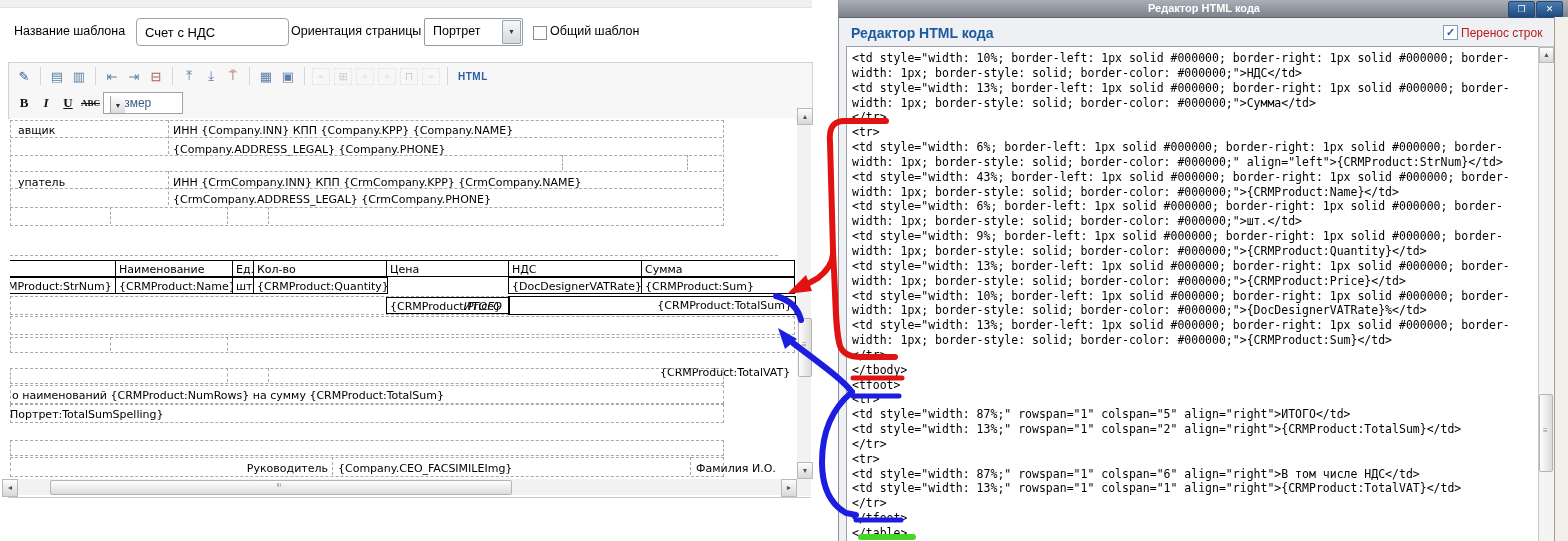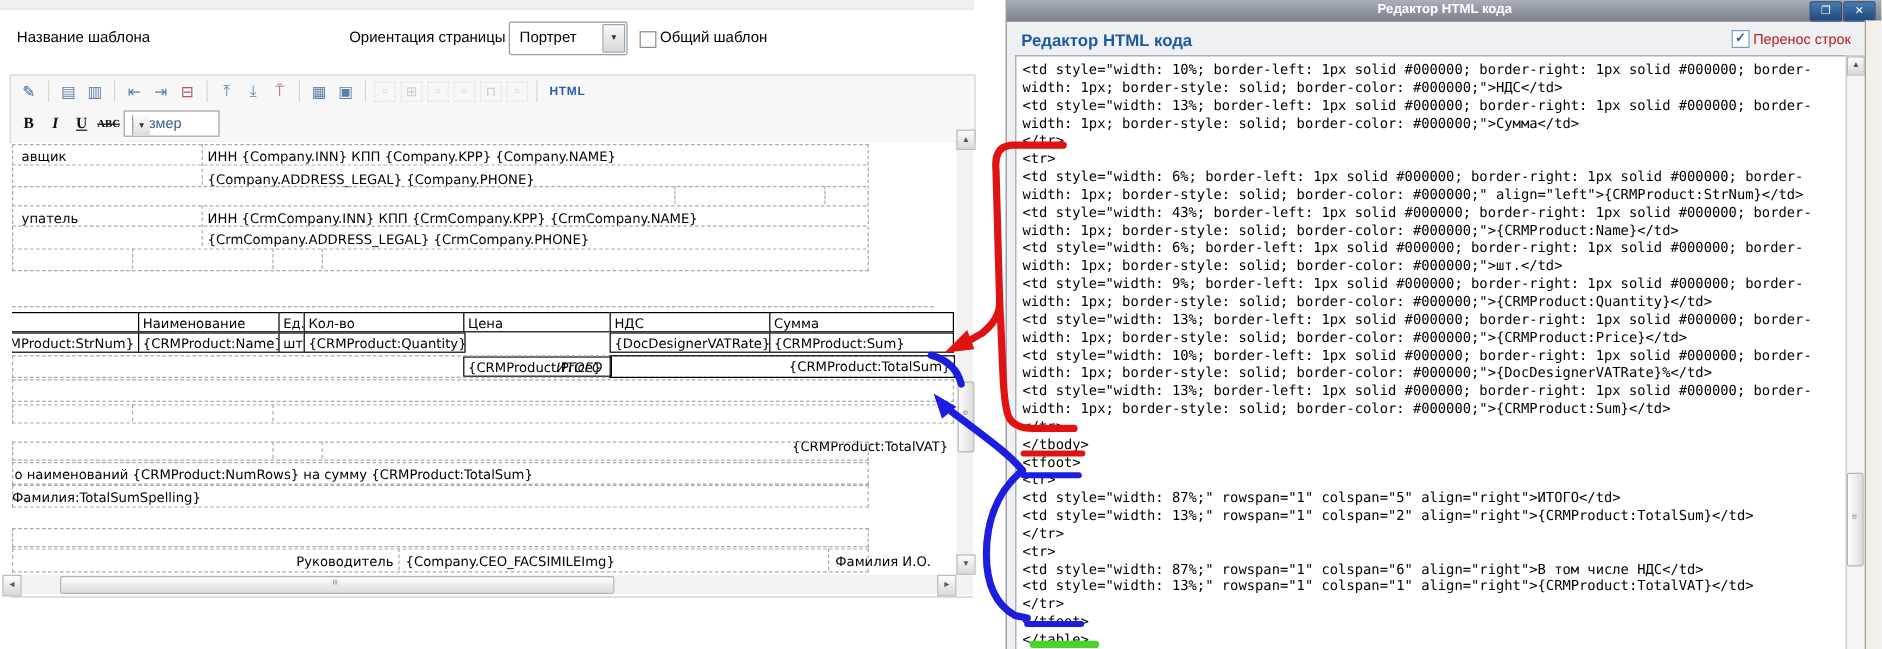--- a/index.html
+++ b/index.html
@@ -73,20 +73,21 @@
 </style>
 </head>
 <body>
 
 <div id="stage">
 
   <div id="left">
     <div class="topstrip"></div>
 
     <div class="frm-label" style="left:14px;top:24px;">Название шаблона</div>
+    <input class="inp" style="left: 136px; top: 18px; width: 135px; height: 26px;" value="Счет с НДС">
     <div class="frm-label" style="left:291px;top:24px;">Ориентация страницы</div>
     <div class="sel" style="left:424px;top:18px;width:97px;height:26px;">
       <span class="sval">Портрет</span>
       <span class="sbtn">▼</span>
     </div>
     <div class="cb" style="left:533px;top:26px;"></div>
     <div class="frm-label" style="left:550px;top:24px;">Общий шаблон</div>
 
     <div id="tbar">
       <div class="trow" style="top:4px;">
@@ -178,21 +179,21 @@
       <div class="dbox" style="left:0;top:219px;width:783px;height:14px;"></div>
       <div class="dvline" style="left:100px;top:219px;height:14px;"></div>
       <div class="dvline" style="left:217px;top:219px;height:14px;"></div>
       <div class="dbox" style="left:0;top:250px;width:712px;height:14px;"></div>
       <div class="dvline" style="left:217px;top:250px;height:14px;"></div>
       <div class="dvline" style="left:258px;top:250px;height:14px;"></div>
 
       <div class="dbox" style="left:0;top:267px;width:712px;height:17px;"></div>
       <div class="ttext" style="left:2px;top:271px;">о наименований {CRMProduct:NumRows} на сумму {CRMProduct:TotalSum}</div>
       <div class="dbox" style="left:0;top:286px;width:712px;height:17px;"></div>
-      <div class="ttext" style="left:0;top:290px;">Фамилия:TotalSumSpelling}</div>
+      <div class="ttext" style="left:0;top:290px;">Портрет:TotalSumSpelling}</div>
 
       <div class="dbox" style="left:0;top:322px;width:712px;height:14px;"></div>
 
       <div class="dbox" style="left:0;top:339px;width:712px;height:18px;"></div>
       <div class="ttext" style="left:0;top:344px;width:318px;text-align:right;">Руководитель</div>
       <div class="dvline" style="left:322px;top:339px;height:18px;"></div>
       <div class="ttext" style="left:328px;top:344px;">{Company.CEO_FACSIMILEImg}</div>
       <div class="dvline" style="left:680px;top:339px;height:18px;"></div>
       <div class="ttext" style="left:686px;top:344px;">Фамилия И.О.</div>
     </div>

